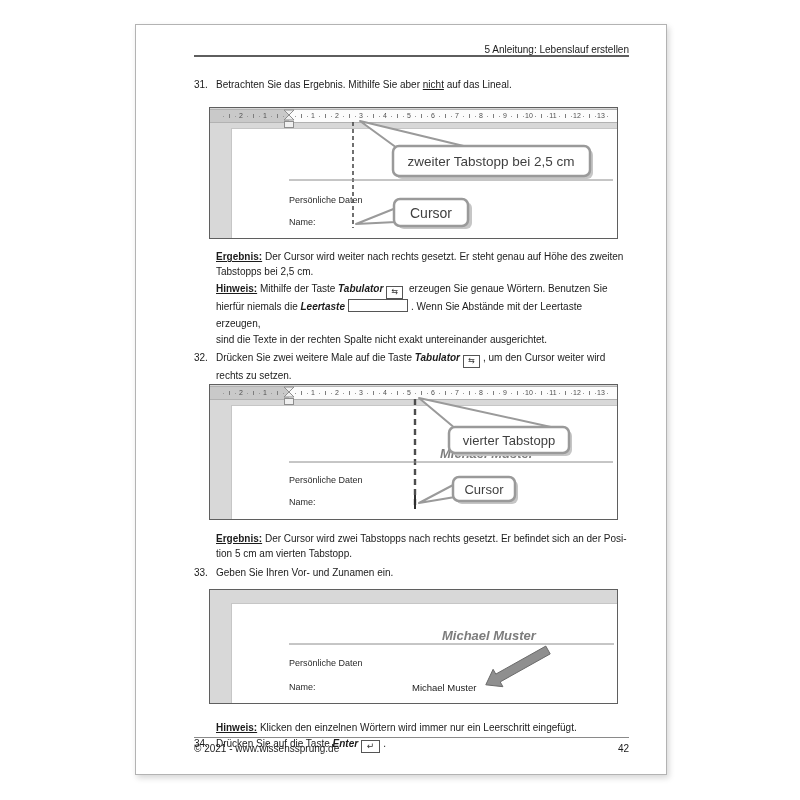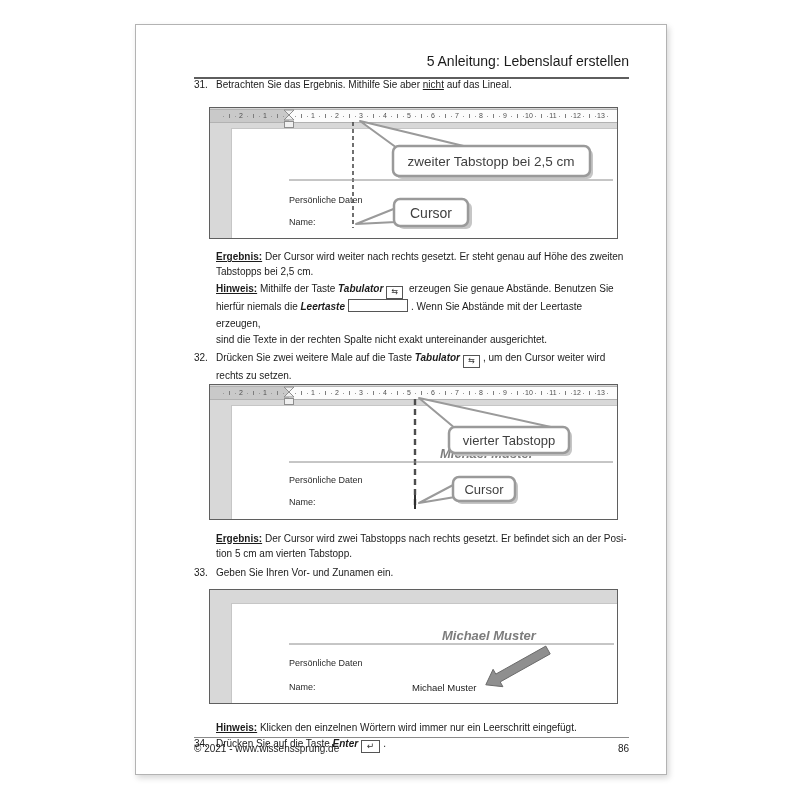--- a/index.html
+++ b/index.html
@@ -1,22 +1,22 @@
 <!DOCTYPE html>
 <html><head>
 <meta charset="utf-8">
 <style>
   html,body{margin:0;padding:0;}
   body{width:800px;height:800px;background:#ffffff;position:relative;
        font-family:"Liberation Sans", sans-serif;color:#1b1b1b;}
   .page{position:absolute;left:135px;top:24px;width:530px;height:749px;background:#fff;
         border:1px solid #b3b3b3;box-shadow:2px 3px 6px rgba(0,0,0,.16);overflow:hidden;}
   
-  .hdr{position:absolute;left:58px;width:435px;top:28px;text-align:right;font-size:14px;
-       padding-bottom:8px;border-bottom:2px solid #5e5e5e;}
+  .hdr{position:absolute;left:58px;width:435px;top:19px;text-align:right;font-size:10px;
+       padding-bottom:0;border-bottom:2px solid #5e5e5e;}
   .ftr{position:absolute;left:58px;width:435px;top:712px;border-top:1px solid #8a8a8a;
        padding-top:5px;font-size:10px;display:flex;justify-content:space-between;}
   
   .content{position:absolute;left:58px;top:44px;width:435px;font-size:10px;line-height:15px;}
   .step{display:flex;}
   .step .num{width:22px;flex:0 0 22px;}
   .step .body{flex:1;}
   .note{margin-left:22px;}
   .lbl{font-weight:bold;text-decoration:underline;}
   .keyname{font-weight:bold;font-style:italic;}
@@ -162,21 +162,21 @@
     </div>
 
     <div class="note mt10">
       <span class="lbl">Ergebnis:</span>
       <span>Der Cursor wird weiter nach rechts gesetzt. Er steht genau auf Höhe des zweiten</span><br>
       <span>Tabstopps bei 2,5 cm.</span>
     </div>
 
     <div class="note hinw mt2">
       <span class="lbl">Hinweis:</span>
-      <span>Mithilfe der Taste </span><span class="keyname">Tabulator</span><span class="kbox">⇆</span><span> erzeugen Sie genaue Abstände. Benutzen Sie</span><br>
+      <span>Mithilfe der Taste </span><span class="keyname">Tabulator</span><span class="kbox">⇆</span><span> erzeugen Sie genaue Wörtern. Benutzen Sie</span><br>
       <span>hierfür niemals die </span><span class="keyname">Leertaste</span><span class="spacebox"></span><span>. Wenn Sie Abstände mit der Leertaste erzeugen,</span><br>
       <span>sind die Texte in der rechten Spalte nicht exakt untereinander ausgerichtet.</span>
     </div>
 
     <div class="step mt1">
       <span class="num">32.</span>
       <span class="body"><span>Drücken Sie zwei weitere Male auf die Taste </span><span class="keyname">Tabulator</span><span class="kbox">⇆</span><span>, um den Cursor weiter wird</span><br><span>rechts zu setzen.</span></span>
     </div>
 
     <div class="shot s2">
@@ -305,16 +305,16 @@
 
     <div class="step mt1">
       <span class="num">34.</span>
       <span class="body"><span>Drücken Sie auf die Taste </span><span class="keyname">Enter</span><span class="kbox enter">↵</span><span>.</span></span>
     </div>
 
   </div>
 
   <div class="ftr">
     <span>© 2021 - www.wissenssprung.de</span>
-    <span>86</span>
+    <span>42</span>
   </div>
 
 </div>
 
 </body></html>

